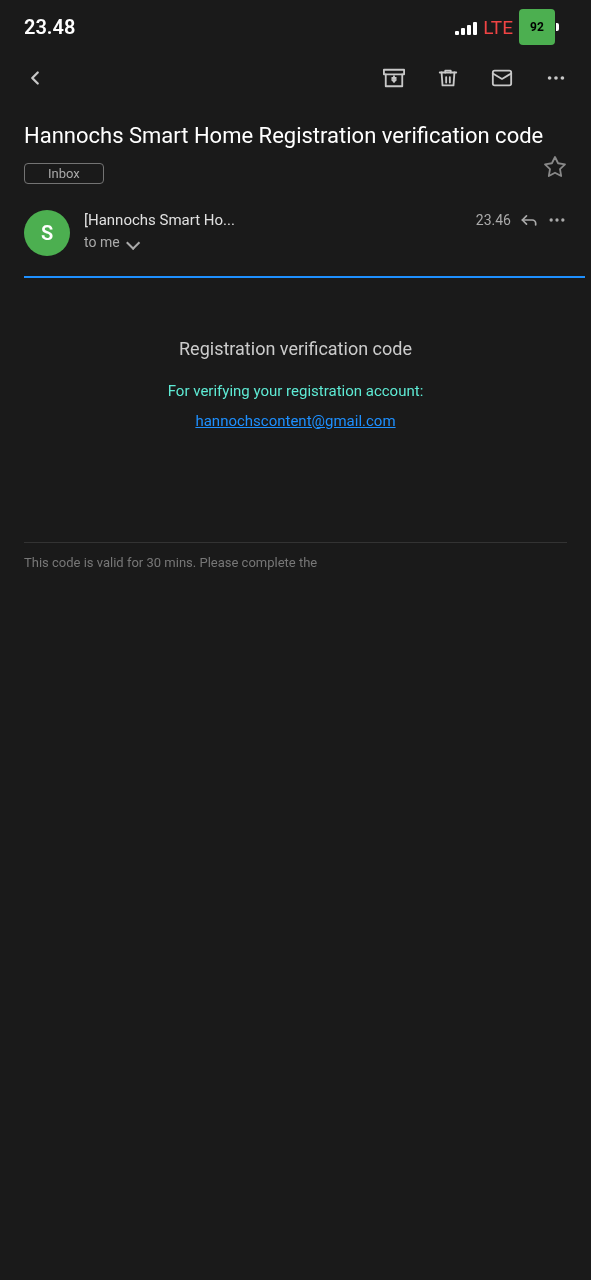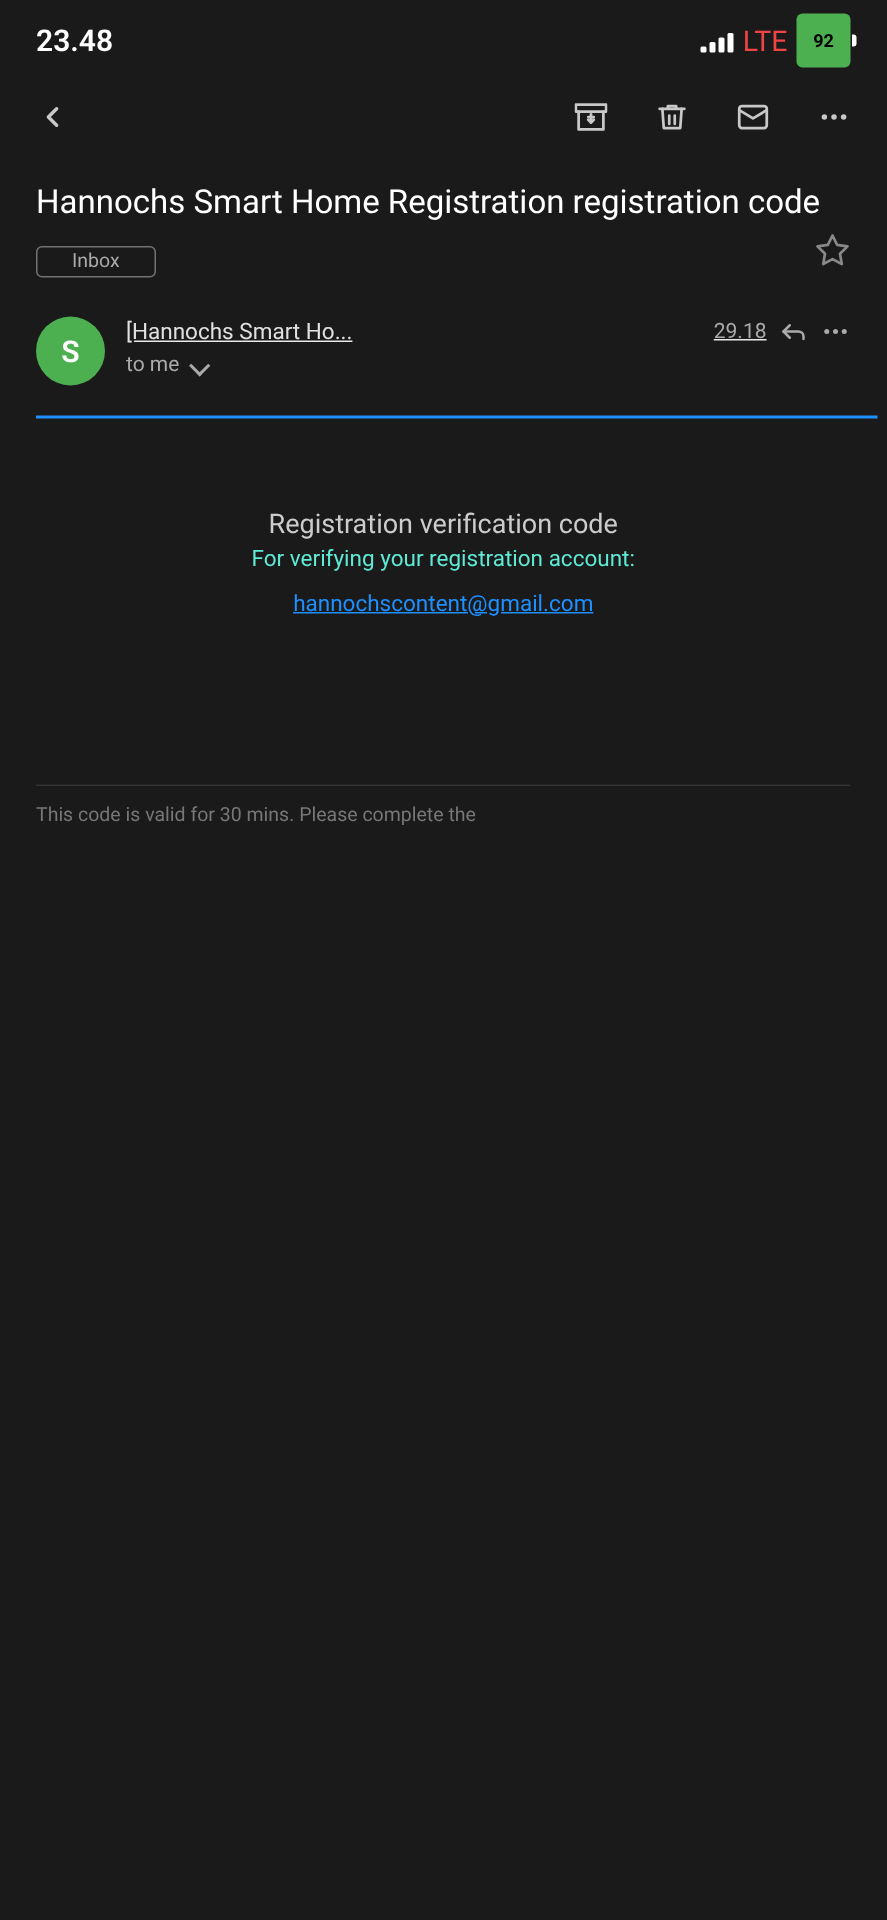--- a/index.html
+++ b/index.html
@@ -13,21 +13,21 @@
       min-height: 1280px;
       position: relative;
       overflow-x: hidden;
     }
 
     
     .status-bar {
       display: flex;
       justify-content: space-between;
       align-items: center;
-      padding: 12px 24px 8px 24px;
+      padding: 12px 36px 8px 24px;
       height: 50px;
     }
 
     .status-time {
       font-size: 20px;
       font-weight: 600;
       color: #ffffff;
     }
 
     .status-right {
@@ -159,21 +159,20 @@
     }
 
     .sender-info {
       flex: 1;
     }
 
     .sender-name-row {
       display: flex;
       align-items: center;
       gap: 8px;
-      text-decoration: underline;
     }
 
     .sender-name {
       font-size: 15px;
       color: #e0e0e0;
       font-weight: 400;
     }
 
     .sender-time {
       font-size: 14px;
@@ -201,20 +200,21 @@
 
     
     .email-body {
       padding: 60px 32px 32px 32px;
       text-align: center;
     }
 
     .verification-label {
       font-size: 18px;
       color: #cccccc;
+      margin-bottom: 20px;
       font-weight: 400;
     }
 
     .verification-code {
       font-size: 56px;
       font-weight: 700;
       color: #1e90ff;
       margin-bottom: 40px;
       letter-spacing: 4px;
     }
@@ -313,38 +313,38 @@
         <circle cx="5" cy="12" r="2"></circle>
         <circle cx="12" cy="12" r="2"></circle>
         <circle cx="19" cy="12" r="2"></circle>
       </svg>
     </button>
   </div>
 </div>
 
 <div class="email-header">
   <div class="email-subject">
-    <span>Hannochs Smart Home Registration registration code</span>
+    <span>Hannochs Smart Home Registration verification code</span>
     <button style="background:none;border:none;cursor:pointer;float:right;padding-top:4px;">
       <svg width="24" height="24" viewBox="0 0 24 24" fill="none" stroke="#888888" stroke-width="1.8" stroke-linecap="round" stroke-linejoin="round">
         <polygon points="12 2 15.09 8.26 22 9.27 17 14.14 18.18 21.02 12 17.77 5.82 21.02 7 14.14 2 9.27 8.91 8.26 12 2"></polygon>
       </svg>
     </button>
   </div>
   <span class="inbox-badge">Inbox</span>
 </div>
 
 <div class="sender-row">
   <div class="avatar">
     <span>S</span>
   </div>
   <div class="sender-info">
     <div class="sender-name-row">
       <span class="sender-name">[Hannochs Smart Ho...</span>
-      <span class="sender-time">29.18</span>
+      <span class="sender-time">23.46</span>
       <button class="icon-btn" style="padding:0;">
         <svg width="20" height="20" viewBox="0 0 24 24" fill="none" stroke="#aaaaaa" stroke-width="2" stroke-linecap="round" stroke-linejoin="round">
           <polyline points="9 17 4 12 9 7"></polyline>
           <path d="M20 18v-2a4 4 0 0 0-4-4H4"></path>
         </svg>
       </button>
       <button class="icon-btn" style="padding:0;">
         <svg width="20" height="20" viewBox="0 0 24 24" fill="#aaaaaa">
           <circle cx="5" cy="12" r="2"></circle>
           <circle cx="12" cy="12" r="2"></circle>

